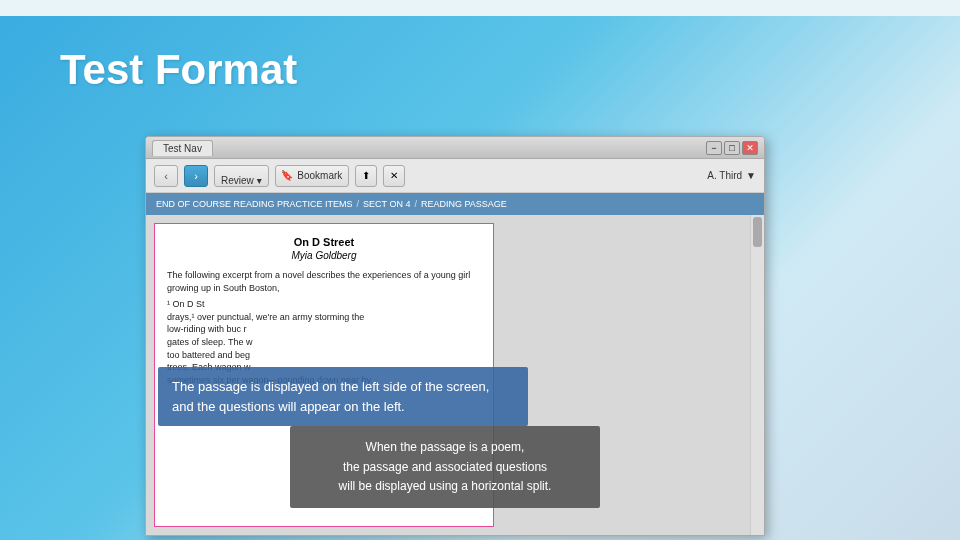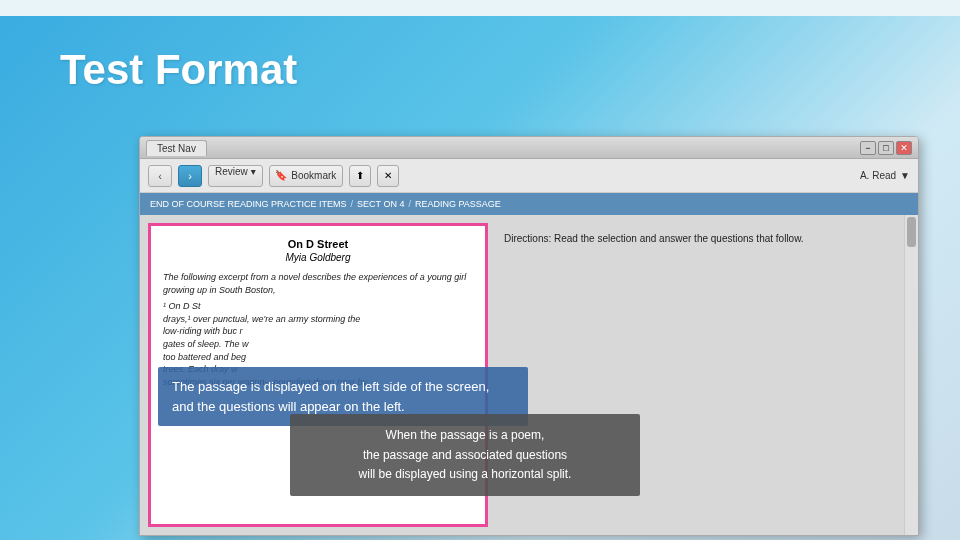--- a/index.html
+++ b/index.html
@@ -29,22 +29,22 @@
       font-size: 42px;
       font-weight: bold;
       color: #fff;
       text-shadow: 1px 1px 3px rgba(0,0,0,0.15);
     }
 
     
     .browser-window {
       position: absolute;
       top: 120px;
-      left: 139px;
-      width: 780px;
+      left: 145px;
+      width: 620px;
       height: 400px;
       background: #f0f0f0;
       border: 1px solid #aaa;
       border-radius: 4px 4px 0 0;
       box-shadow: 3px 3px 12px rgba(0,0,0,0.3);
       overflow: hidden;
     }
 
     
     .browser-titlebar {
@@ -124,21 +124,21 @@
       color: white;
       border-color: #2a7ca8;
     }
 
     .nav-dropdown {
       height: 22px;
       border: 1px solid #aaa;
       border-radius: 3px;
       background: linear-gradient(to bottom, #f0f0f0, #ddd);
       display: flex;
-      align-items: flex-start;
+      align-items: flex-end;
       padding: 0 6px;
       font-size: 10px;
       cursor: pointer;
       color: #333;
       gap: 3px;
     }
 
     .nav-bookmark {
       height: 22px;
       border: 1px solid #aaa;
@@ -199,21 +199,21 @@
       height: calc(100% - 78px);
       background: #d8d8d8;
       position: relative;
     }
 
     
     .passage-panel {
       width: 340px;
       background: white;
       margin: 8px 0 8px 8px;
-      border: 3px solid #ec4899;
+      border: 1px solid #ec4899;
       padding: 12px;
       overflow: hidden;
       position: relative;
     }
 
     .passage-title {
       text-align: center;
       font-size: 11px;
       font-weight: bold;
       margin-bottom: 2px;
@@ -223,21 +223,20 @@
       text-align: center;
       font-size: 10px;
       font-style: italic;
       margin-bottom: 8px;
     }
 
     .passage-text {
       font-size: 9px;
       line-height: 1.4;
       color: #222;
-      font-style: italic;
     }
 
     
     .directions-panel {
       flex: 1;
       margin: 8px 8px 8px 8px;
       padding: 8px;
       font-size: 10px;
       color: #222;
     }
@@ -258,23 +257,23 @@
       color: white;
       padding: 10px 14px;
       font-size: 13px;
       line-height: 1.5;
       border-radius: 2px;
       z-index: 10;
     }
 
     .tooltip-right {
       position: absolute;
-      bottom: 60px;
+      bottom: 48px;
       left: 290px;
-      width: 350px;
+      width: 310px;
       background: rgba(80, 80, 80, 0.88);
       color: white;
       padding: 12px 16px;
       font-size: 12px;
       line-height: 1.6;
       text-align: center;
       border-radius: 2px;
       z-index: 10;
     }
 
@@ -329,21 +328,21 @@
         <span>▾</span>
       </div>
       <div class="nav-bookmark">
         <span>🔖</span>
         <span>Bookmark</span>
       </div>
       <div class="nav-icon-btn">⬆</div>
       <div class="nav-icon-btn">✕</div>
       <div class="nav-spacer"></div>
       <div class="nav-user">
-        <span>A. Read</span>
+        <span>A. Third</span>
         <span>▼</span>
       </div>
     </div>
 
     <div class="breadcrumb-bar">
       <span>END OF COURSE READING PRACTICE ITEMS</span>
       <span class="breadcrumb-sep">/</span>
       <span>SECT ON 4</span>
       <span class="breadcrumb-sep">/</span>
       <span>READING PASSAGE</span>
@@ -354,28 +353,25 @@
       <div class="passage-panel">
         <div class="passage-title">On D Street</div>
         <div class="passage-author">Myia Goldberg</div>
         <div class="passage-text">
           <p>The following excerpt from a novel describes the experiences of a young girl growing up in South Boston,</p>
           <p style="margin-top:4px;">¹ On D St</p>
           <p>drays,¹ over punctual, we're an army storming the</p>
           <p>low-riding with buc r</p>
           <p>gates of sleep. The w</p>
           <p>too battered and beg</p>
-          <p>trees. Each dray w</p>
+          <p>trees. Each wagon w</p>
           <p>sometimes six per wagon—pounding down near by</p>
         </div>
       </div>
 
-      <div class="directions-panel">
-        <p class="directions-text">Directions: Read the selection and answer the questions that follow.</p>
-      </div>
 
       <div class="scrollbar">
         <div class="scrollbar-thumb"></div>
       </div>
     </div>
   </div>
 
   <div class="tooltip-left">
     <span>The passage is displayed on the left side of the screen, and the questions will appear on the left.</span>
   </div>

